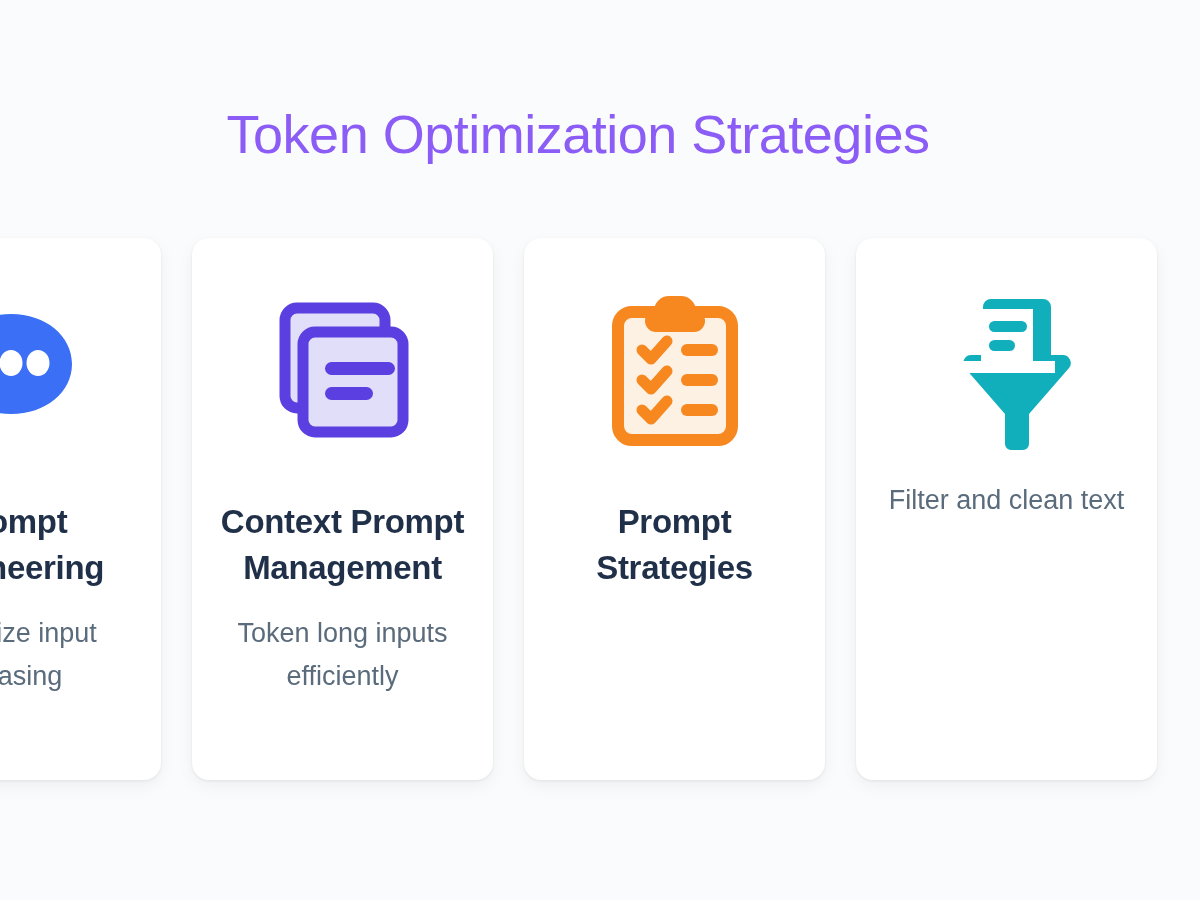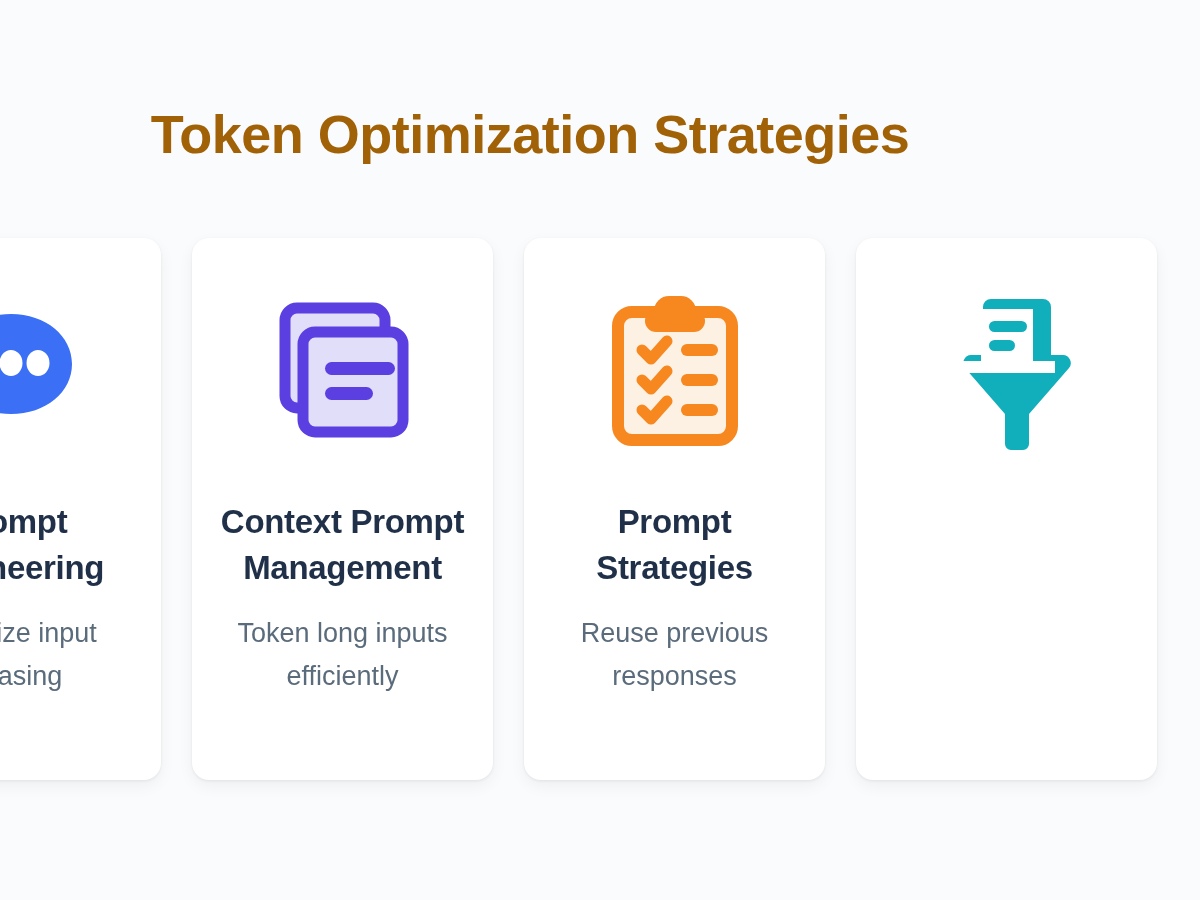--- a/index.html
+++ b/index.html
@@ -21,25 +21,26 @@
   }
 
   
   .page-title {
     position: absolute;
     left: 0;
     top: 103px;
     width: 1060px;
     text-align: center;
     font-size: 54px;
-    font-weight: bold;
-    color: #a16207;
+    font-weight: normal;
+    color: #8b5cf6;
     letter-spacing: -0.5px;
     line-height: 1.15;
     white-space: nowrap;
+    padding-left: 48px;
   }
 
   
   .cards-row {
     position: absolute;
     left: -140px;
     top: 238px;
     width: 1330px;
     height: 542px;
     display: flex;
@@ -147,34 +148,34 @@
           <rect x="76" y="52" width="37" height="12" rx="6" fill="#f7871f"></rect>
 
           <path d="M37 88 L46 97 L62 79" fill="none" stroke="#f7871f" stroke-width="11" stroke-linecap="round" stroke-linejoin="round"></path>
           <rect x="76" y="82" width="37" height="12" rx="6" fill="#f7871f"></rect>
 
           <path d="M37 118 L46 127 L62 109" fill="none" stroke="#f7871f" stroke-width="11" stroke-linecap="round" stroke-linejoin="round"></path>
           <rect x="76" y="112" width="37" height="12" rx="6" fill="#f7871f"></rect>
         </svg>
       </div>
       <div class="card-title">Prompt Strategies</div>
-      <div class="card-desc">Reuse previous responses</div>
     </div>
 
     <div class="card">
       <div class="card-icon">
         <svg width="140" height="160" viewBox="0 0 140 160" aria-hidden="true">
 
           <path d="M34 8 h72 a8 8 0 0 1 8 8 v48 h12 a8 8 0 0 1 6 13 l-40 46 v30
                    a6 6 0 0 1 -6 6 h-12 a6 6 0 0 1 -6 -6 v-30 l-40 -46 a8 8 0 0 1 6 -13
                    h12 v-48 a8 8 0 0 1 8 -8 z" fill="#11aebb"></path>
 
           <rect x="44" y="18" width="52" height="52" fill="#ffffff"></rect>
           <rect x="22" y="70" width="96" height="12" fill="#ffffff"></rect>
 
           <rect x="52" y="30" width="38" height="11" rx="5.5" fill="#11aebb"></rect>
           <rect x="52" y="49" width="26" height="11" rx="5.5" fill="#11aebb"></rect>
         </svg>
       </div>
+      <div class="card-desc">Filter and clean text</div>
     </div>
 
   </div>
 </div>
 
 </body></html>

